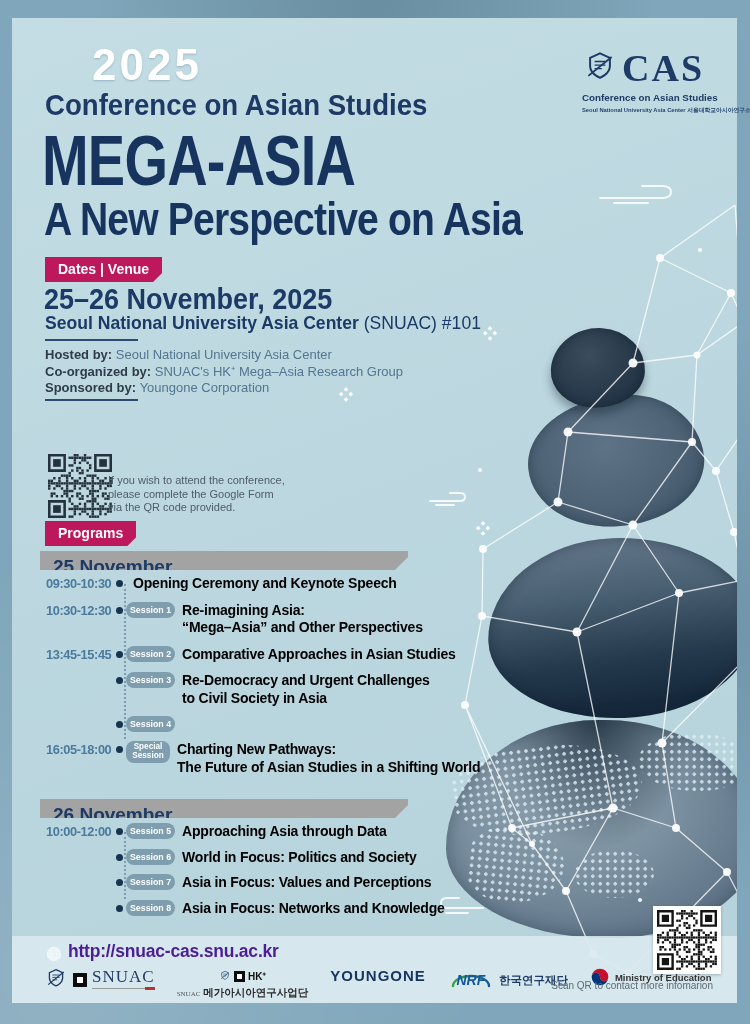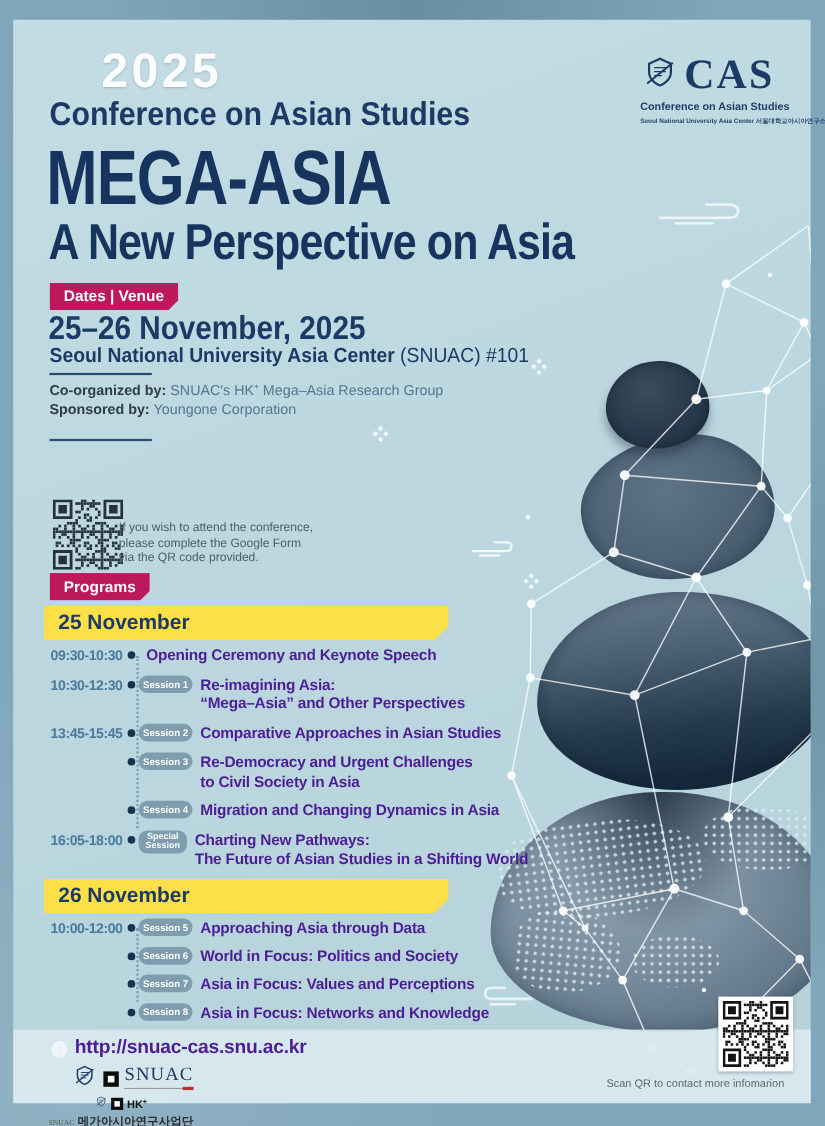--- a/index.html
+++ b/index.html
@@ -69,42 +69,42 @@
   .orgs{left:45px;top:347px;font-size:13px;line-height:16.5px;white-space:nowrap;}
   .orgs .lbl{font-weight:700;color:#2e3b49;} .orgs .val{color:#527590;font-weight:500;}
   .qr1{left:48px;top:454px;width:64px;height:64px;color:#25323d;}
   .qr2{left:653px;top:906px;width:68px;height:68px;background:#fff;padding:4px;box-sizing:border-box;
     color:#141414;box-shadow:0 1px 3px rgba(30,50,65,.3);}
   .qr-svg{display:block;width:100%;height:100%;}
   .qrnote{left:108px;top:474px;font-size:11px;line-height:13.5px;color:#4e5d68;}
   
   .day{left:40px;width:480px;}
   .d25{top:551px;} .d26{top:799px;}
-  .day-bar{width:368px;height:31px;background:#fde047;color:#1c3a66;font-size:19px;font-weight:800;
+  .day-bar{width:368px;height:19px;background:#a3a3a3;color:#1c3a66;font-size:19px;font-weight:800;
     line-height:31px;padding-left:13px;box-sizing:border-box;
     clip-path:polygon(0 0,100% 0,100% calc(100% - 13px),calc(100% - 13px) 100%,0 100%);
     box-shadow:2px 3px 4px rgba(50,80,100,.15);}
   .rows{position:relative;margin-top:4px;padding-top:0;}
   .rows::before{content:"";position:absolute;left:84px;top:10px;border-left:2px dotted rgba(76,110,138,.55);}
   .rows.dl1::before{bottom:37px;} .rows.dl2::before{bottom:18px;}
   .row{display:flex;align-items:flex-start;margin-bottom:8px;position:relative;}
   .d26 .row{margin-bottom:7px;}
   .time{width:72px;padding-left:6px;font-size:12.8px;font-weight:600;color:#4a7a9c;
     letter-spacing:-.4px;white-space:nowrap;box-sizing:border-box;padding-top:2px;}
   .dotcol{width:14px;display:flex;justify-content:center;padding-top:6px;}
   .dot{width:7px;height:7px;border-radius:50%;background:#16334f;}
   .sbadge{min-width:44px;box-sizing:border-box;text-align:center;background:#7e9dae;color:#fff;
     font-size:8.8px;font-weight:700;border-radius:8px;padding:3px 4px;margin-top:1px;white-space:nowrap;}
   .sbadge.two{font-size:8.2px;line-height:8.8px;padding:2px 4px;white-space:pre-line;}
-  .stitle{margin-left:7px;font-size:14px;font-weight:600;color:#4c1d95;line-height:17.5px;
+  .stitle{margin-left:7px;font-size:14px;font-weight:600;color:#000000;line-height:17.5px;
     letter-spacing:-.2px;white-space:nowrap;padding-top:1px;}
   
   .globe{left:46px;top:946px;width:16px;height:16px;}
   .url{left:68px;top:941px;font-size:17.5px;font-weight:800;color:#4c1d95;letter-spacing:-.2px;}
-  .logos{left:44px;top:967px;display:flex;align-items:flex-end;height:32px;flex-direction:column;}
+  .logos{left:44px;top:967px;display:flex;align-items:flex-start;gap:22px;height:32px;}
   .lg{display:flex;align-items:center;gap:5px;}
   .crest{color:#1d3b66;}
   .sq{width:14px;height:14px;background:#0c0c0c;position:relative;}
   .sq::after{content:"";position:absolute;left:4px;top:4px;width:6px;height:6px;background:#fff;}
   .snuac-txt{font-family:"Liberation Serif",serif;font-size:17px;color:#1d3b66;letter-spacing:1px;line-height:15px;}
   .snuac-sub{height:3px;border-top:1px solid #9a9a9a;margin-top:2px;position:relative;}
   .snuac-sub::after{content:"";position:absolute;right:0;top:-2px;width:10px;height:3px;background:#b8352f;}
   .hk{display:flex;flex-direction:column;gap:1px;}
   .hk-top{display:flex;align-items:center;gap:3px;}
   .hk-sq{width:11px;height:11px;background:#0c0c0c;position:relative;}
@@ -241,20 +241,21 @@
       <div class="cas-l1">Conference on Asian Studies</div>
       <div class="cas-l2">Seoul National University Asia Center 서울대학교아시아연구소</div>
     </div>
 
     <div class="abs navy-badge b-dates">Dates | Venue</div>
     <div class="abs daterange">25–26 November, 2025</div>
     <div class="abs venue"><b>Seoul National University Asia Center</b><span> (SNUAC) #101</span></div>
 
     <div class="abs rule r1"></div>
     <div class="abs orgs">
+      <div><span class="lbl">Hosted by:</span> <span class="val">Seoul National University Asia Center</span></div>
       <div><span class="lbl">Co-organized by:</span> <span class="val">SNUAC's HK⁺ Mega–Asia Research Group</span></div>
       <div><span class="lbl">Sponsored by:</span> <span class="val">Youngone Corporation</span></div>
     </div>
     <div class="abs rule r2"></div>
 
     <div class="abs qr1">
       <svg class="qr-svg" viewBox="0 0 25 25" fill="currentColor">
           <g>
             <rect x="10" y="0" width="0.95" height="0.95"></rect>
             <rect x="11" y="0" width="0.95" height="0.95"></rect>
@@ -501,21 +502,20 @@
             </span>
             <span class="sbadge">Session 3</span>
             <span class="stitle">Re-Democracy and Urgent Challenges<br>to Civil Society in Asia</span>
           </div>
           <div class="row">
             <span class="time"></span>
             <span class="dotcol">
               <span class="dot"></span>
             </span>
             <span class="sbadge">Session 4</span>
-            <span class="stitle">Migration and Changing Dynamics in Asia</span>
           </div>
           <div class="row">
             <span class="time">16:05-18:00</span>
             <span class="dotcol">
               <span class="dot"></span>
             </span>
             <span class="sbadge two">Special
 Session</span>
             <span class="stitle">Charting New Pathways:<br>The Future of Asian Studies in a Shifting World</span>
           </div>

